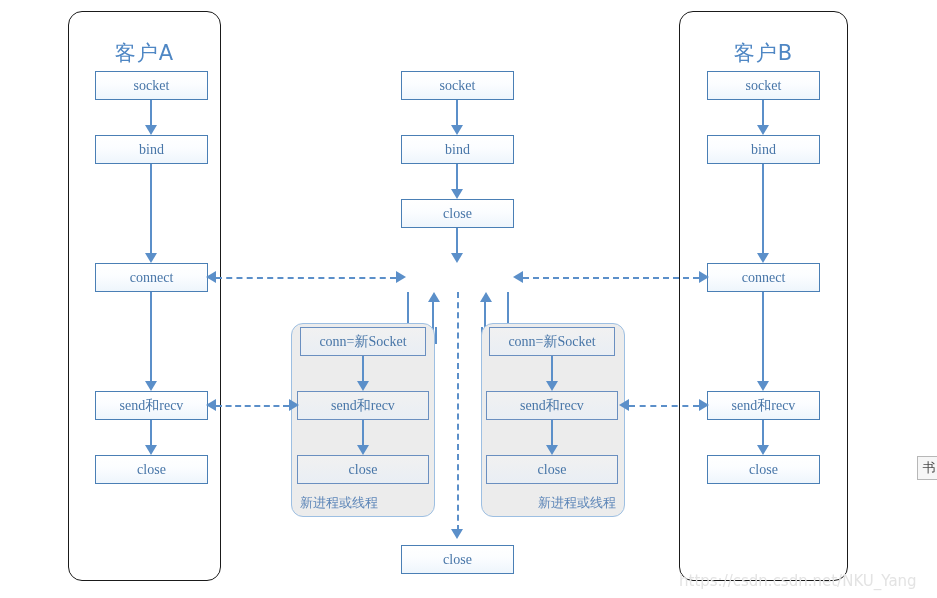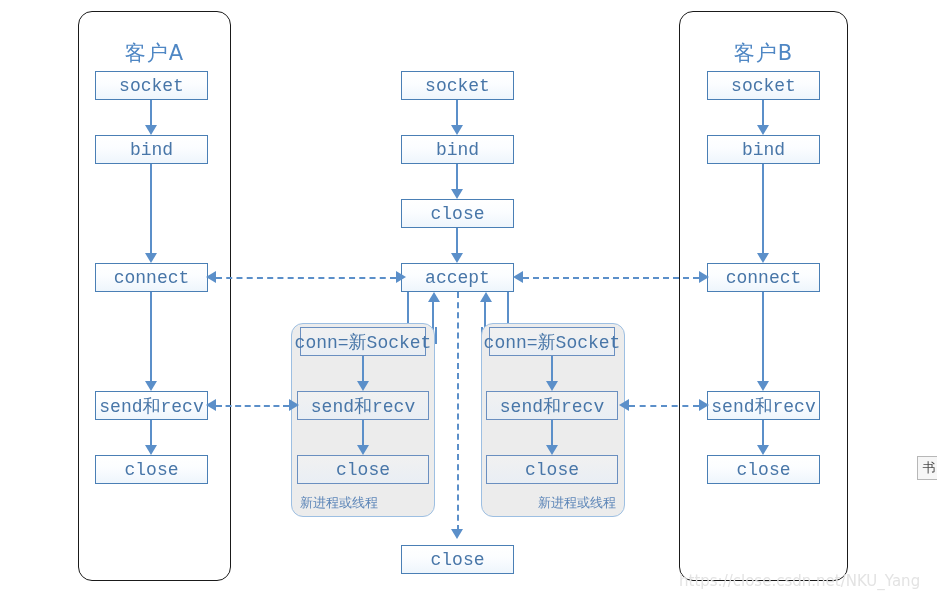--- a/index.html
+++ b/index.html
@@ -29,24 +29,24 @@
     white-space:nowrap;
   }
 
   
   .box{
     position:absolute;
     box-sizing:border-box;
     border:1.3px solid #4a7fb5;
     background:linear-gradient(to bottom,#ffffff 0%,#fbfdff 45%,#eef5fc 100%);
     color:#4876a8;
-    font-size:18px;
+    font-size:14px;
     display:flex;align-items:center;justify-content:center;
     white-space:nowrap;
-    font-family:Liberation Mono, monospace;
+    font-family:Liberation Serif, serif;
   }
   .box.inner{
     border:1.1px solid #6a8fc0;
     background:linear-gradient(to bottom,#f1f1f1 0%,#e9eef4 100%);
   }
 
   
   .subproc{
     position:absolute;
     box-sizing:border-box;
@@ -106,21 +106,21 @@
     overflow:hidden;
     display:flex;align-items:center;justify-content:center;
     font-family:"DejaVu Sans","Liberation Sans",sans-serif;
   }
 </style>
 </head>
 <body>
 
 <div id="stage">
 
-  <div class="panel" style="left:78px;top:11px;width:153px;height:570px;">
+  <div class="panel" style="left:68px;top:11px;width:153px;height:570px;">
     <div class="panel-title" style="top:27px;">客户A</div>
   </div>
 
   <div class="box" style="left:95px;top:71px;width:113px;height:29px;">socket</div>
   <div class="box" style="left:95px;top:135px;width:113px;height:29px;">bind</div>
   <div class="box" style="left:95px;top:263px;width:113px;height:29px;">connect</div>
   <div class="box" style="left:95px;top:391px;width:113px;height:29px;">send和recv</div>
   <div class="box" style="left:95px;top:455px;width:113px;height:29px;">close</div>
 
   <div class="vline" style="left:150px;top:100px;height:27px;"></div>
@@ -132,21 +132,20 @@
   <div class="vline" style="left:150px;top:292px;height:91px;"></div>
   <div class="arrow-d" style="left:144.7px;top:381px;"></div>
 
   <div class="vline" style="left:150px;top:420px;height:27px;"></div>
   <div class="arrow-d" style="left:144.7px;top:445px;"></div>
 
 
   <div class="box" style="left:401px;top:71px;width:113px;height:29px;">socket</div>
   <div class="box" style="left:401px;top:135px;width:113px;height:29px;">bind</div>
   <div class="box" style="left:401px;top:199px;width:113px;height:29px;">close</div>
-  <div class="box" style="left:401px;top:263px;width:113px;height:29px;">accept</div>
   <div class="box" style="left:401px;top:545px;width:113px;height:29px;">close</div>
 
   <div class="vline" style="left:456px;top:100px;height:27px;"></div>
   <div class="arrow-d" style="left:450.7px;top:125px;"></div>
 
   <div class="vline" style="left:456px;top:164px;height:27px;"></div>
   <div class="arrow-d" style="left:450.7px;top:189px;"></div>
 
   <div class="vline" style="left:456px;top:228px;height:27px;"></div>
   <div class="arrow-d" style="left:450.7px;top:253px;"></div>
@@ -223,17 +222,17 @@
   <div class="arrow-r" style="left:699px;top:271px;"></div>
 
   <div class="dash-h" style="left:216px;top:404.5px;width:73px;"></div>
   <div class="arrow-l" style="left:206px;top:399px;"></div>
   <div class="arrow-r" style="left:289px;top:399px;"></div>
 
   <div class="dash-h" style="left:629px;top:404.5px;width:70px;"></div>
   <div class="arrow-l" style="left:619px;top:399px;"></div>
   <div class="arrow-r" style="left:699px;top:399px;"></div>
 
-  <div class="watermark" style="left:679px;top:572px;">https://close.csdn.net/NKU_Yang</div>
+  <div class="watermark" style="left:679px;top:572px;">https://csdn.csdn.net/NKU_Yang</div>
 
   <div class="edge-widget" style="left:917px;top:456px;width:24px;height:24px;">书</div>
 
 </div>
 
 </body></html>

